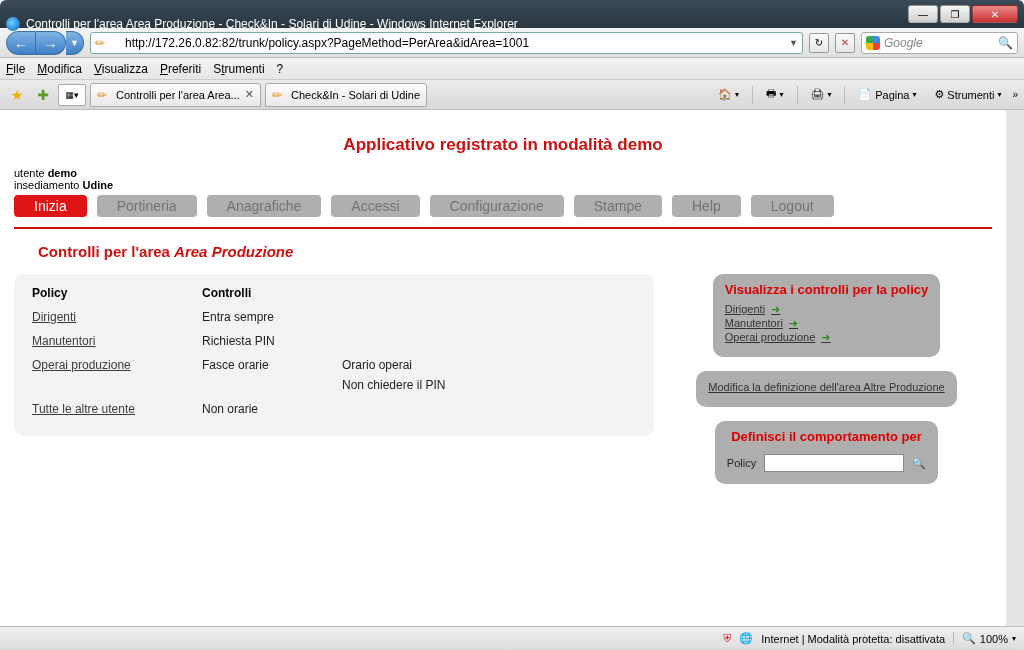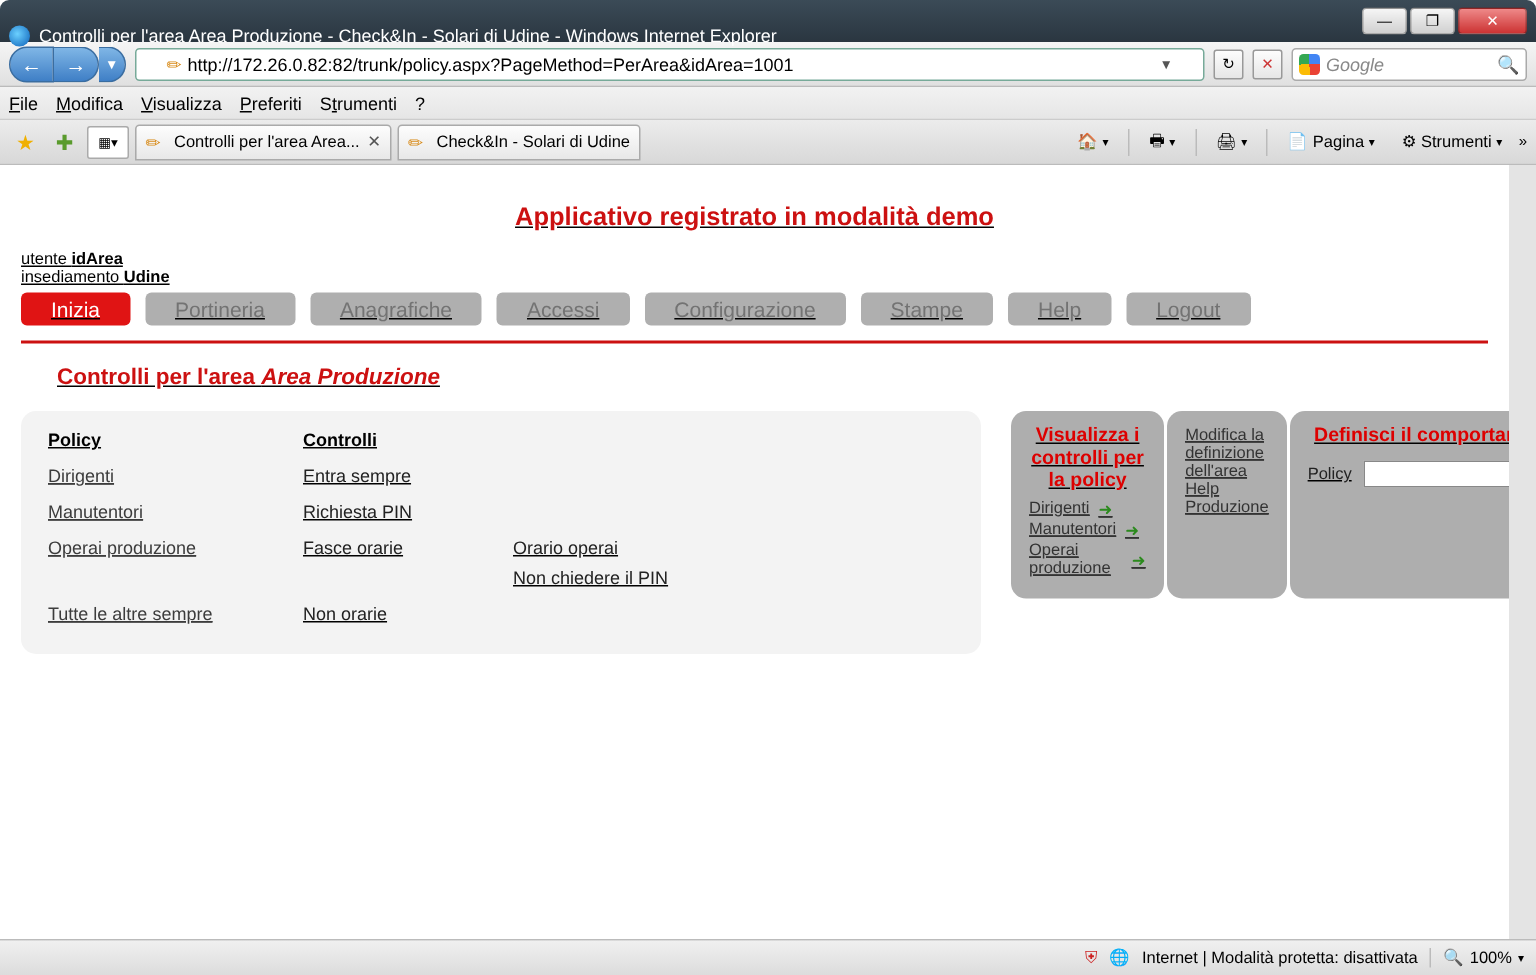--- a/index.html
+++ b/index.html
@@ -13,21 +13,21 @@
   .winbtn { width: 30px; height: 18px; border: 1px solid rgba(0,0,0,.3); border-radius: 3px; background: linear-gradient(#f5f5f5,#d0d0d0); display:flex; align-items:center; justify-content:center; font-size: 10px; }
   .winbtn.close { background: linear-gradient(#e88,#c33); color:#fff; width:46px; }
 
   
   .navrow { height: 30px; background: linear-gradient(#f5f5f5,#e0e0e0); border-bottom: 1px solid #bbb; display: flex; align-items: center; padding: 0 6px; gap: 6px; }
   .navbtns { display:flex; }
   .navarrow { width:30px; height:24px; background: linear-gradient(#7fb6e6,#3f7fc6); border:1px solid #3a6da0; display:flex; align-items:center; justify-content:center; color:#fff; font-size:14px; }
   .navarrow.left { border-radius: 12px 0 0 12px; }
   .navarrow.right { border-radius: 0 12px 12px 0; border-left:none; }
   .navarrow.menu { width:18px; border-radius:0 12px 12px 0; border-left:none; font-size:9px; }
-  .addrbar { flex:1; height:22px; background:#fff; border:1px solid #7a9; border-radius:3px; display:flex; align-items:center; padding:0 20px; gap:0; }
+  .addrbar { flex:1; height:22px; background:#fff; border:1px solid #7a9; border-radius:3px; display:flex; align-items:center; padding:0 4px; gap:16px; }
   .addrbar .url { flex:1; font-size:12px; color:#000; }
   .addrbar .page-icon { width:14px; height:14px; display:inline-block; position:relative; }
   .addrbar .page-icon::before { content:"✏"; color:#d88b1a; font-size:12px; }
   .smallbtn { width:20px; height:20px; border:1px solid #999; background:linear-gradient(#fdfdfd,#e6e6e6); border-radius:2px; display:flex; align-items:center; justify-content:center; font-size:10px; }
   .searchbox { width:157px; height:22px; background:#fff; border:1px solid #aaa; border-radius:3px; display:flex; align-items:center; padding:0 4px; gap:4px; color:#888; font-style:italic; font-size:12px; }
   .gicon { width:14px; height:14px; background: conic-gradient(#4285f4 0 25%, #ea4335 0 50%, #fbbc05 0 75%, #34a853 0 100%); border-radius:3px; }
 
   
   .menurow { height:22px; background:linear-gradient(#f2f2f2,#e6e6e6); border-bottom:1px solid #ccc; display:flex; align-items:center; padding:0 6px; gap:12px; font-size:12px; }
   .menurow span u { text-decoration: underline; }
@@ -41,38 +41,38 @@
   .pil { width:14px; height:14px; display:inline-block; }
   .pil::before { content:"✏"; color:#d88b1a; font-size:12px; }
   .tb-spacer { flex:1; }
   .toolbtn { height:22px; padding:0 6px; border:1px solid transparent; border-radius:3px; display:flex; align-items:center; gap:3px; font-size:11px; }
   .sep { width:1px; height:18px; background:#bbb; margin:0 2px; }
   .dropdown-caret { font-size:8px; }
 
   
   .viewport { position:relative; height: calc(650px - 28px - 30px - 22px - 30px - 24px); overflow:auto; background:#fff; border-right:18px solid #e4e4e4; }
   .viewport::after { content:""; position:absolute; right:-18px; top:0; bottom:0; width:18px; background:linear-gradient(#f0f0f0,#d8d8d8); }
-  .content { padding: 19px 14px 20px 14px; text-decoration: underline; }
+  .content { padding: 19px 14px 20px 14px; }
 
   .demo-banner { text-align:center; font-size:17px; font-weight:bold; color:#c11; margin: 6px 0 12px 0; }
   .user-line { font-size:11px; color:#000; }
   .user-line b { font-weight:bold; }
 
   .navbtn-row { display:flex; gap:10px; margin:4px 0 10px 0; }
   .navbtn { height:22px; padding:0 20px; border-radius:4px; background:#afafaf; color:#737373; font-size:14px; display:flex; align-items:center; }
   .navbtn.active { background:#e01414; color:#fff; font-weight:500; }
 
   .divider { border-top:2px solid #c11; margin-bottom:14px; }
 
   .pagetitle { color:#c11; font-size:15px; font-weight:bold; margin: 4px 0 14px 24px; }
   .pagetitle i { font-style:italic;text-align:center; }
 
   .two-col { display:flex; gap:20px; align-items:flex-start; }
   .leftpanel { flex:1; background:#f3f3f3; border-radius:10px; padding:12px 18px 20px 18px; max-width:640px; }
-  .rightcol { width:305px; display:flex; gap:2px; }
+  .rightcol { width:305px; display:flex; flex-direction:column; gap:14px;align-items:center; }
 
   .policy-table { display:grid; grid-template-columns: 170px 140px 1fr; row-gap:10px; font-size:12px; }
   .policy-table .hdr { font-weight:bold; color:#000; }
   .policy-link { color:#3c3c3c; text-decoration:underline; }
   .policy-table .cell { color:#222; }
 
   .rpanel { background:#aeaeae; border-radius:10px; padding:8px 12px 12px 12px; }
   .rpanel h3 { color:#d00; font-size:13px; font-weight:bold; text-align:center; margin-bottom:6px; }
   .rlink { display:flex; align-items:center; gap:6px; font-size:11px; color:#333; text-decoration:underline; margin:2px 0; }
   .mini-icon { width:14px; height:12px; display:inline-block; font-size:11px; }
@@ -160,21 +160,21 @@
   <div class="toolbtn">📄 <span>Pagina</span> <span class="dropdown-caret">▾</span></div>
   <div class="toolbtn">⚙ <span>Strumenti</span> <span class="dropdown-caret">▾</span></div>
   <div style="font-size:10px;">»</div>
 </div>
 
 <div class="viewport">
   <div class="content">
     <div class="demo-banner">Applicativo registrato in modalità demo</div>
 
     <div class="user-line">
-      <span>utente </span><b>idArea</b>
+      <span>utente </span><b>demo</b>
     </div>
     <div class="user-line">
       <span>insediamento </span><b>Udine</b>
     </div>
 
     <div class="navbtn-row">
       <div class="navbtn active">Inizia</div>
       <div class="navbtn">Portineria</div>
       <div class="navbtn">Anagrafiche</div>
       <div class="navbtn">Accessi</div>
@@ -206,21 +206,21 @@
           <div class="cell">Richiesta PIN</div>
           <div></div>
 
           <a class="policy-link">Operai produzione</a>
           <div class="cell">Fasce orarie</div>
           <div>
             <div class="cell">Orario operai</div>
             <div class="cell" style="margin-top:6px;">Non chiedere il PIN</div>
           </div>
 
-          <a class="policy-link">Tutte le altre sempre</a>
+          <a class="policy-link">Tutte le altre utente</a>
           <div class="cell">Non orarie</div>
           <div></div>
         </div>
       </div>
 
       <div class="rightcol">
         <div class="rpanel">
           <h3>Visualizza i controlli per la policy</h3>
           <a class="rlink">
               <span>Dirigenti</span>
@@ -232,21 +232,21 @@
             </a>
           <a class="rlink">
               <span>Operai produzione</span>
               <span class="mini-icon green"></span>
             </a>
         </div>
 
 
         <div class="rpanel">
           <a class="rlink">
-              <span>Modifica la definizione dell'area Help Produzione</span>
+              <span>Modifica la definizione dell'area Altre Produzione</span>
             </a>
         </div>
 
         <div class="rpanel">
           <h3>Definisci il comportamento per</h3>
           <div class="policy-select-row">
             <label>Policy</label>
             <input type="text" style="">
             <span class="mini-icon mag"></span>
           </div>

